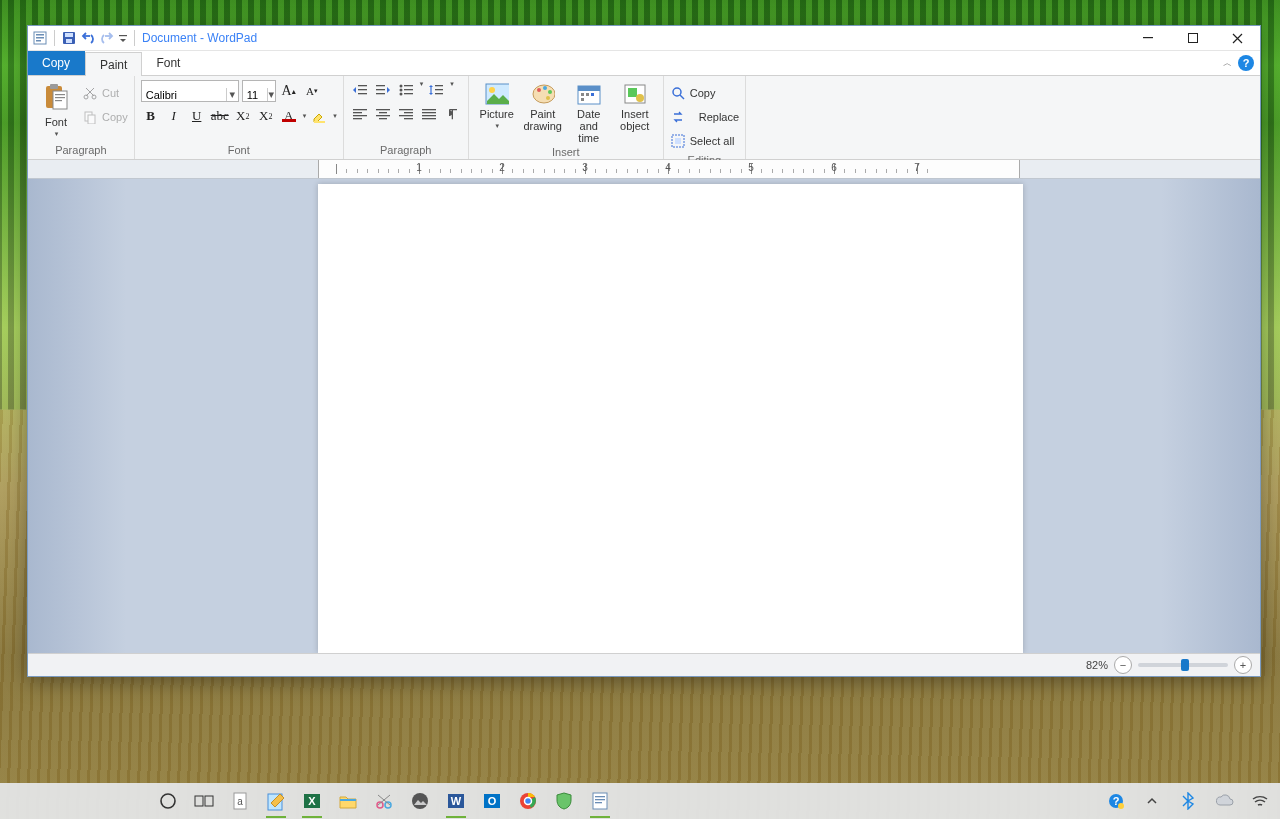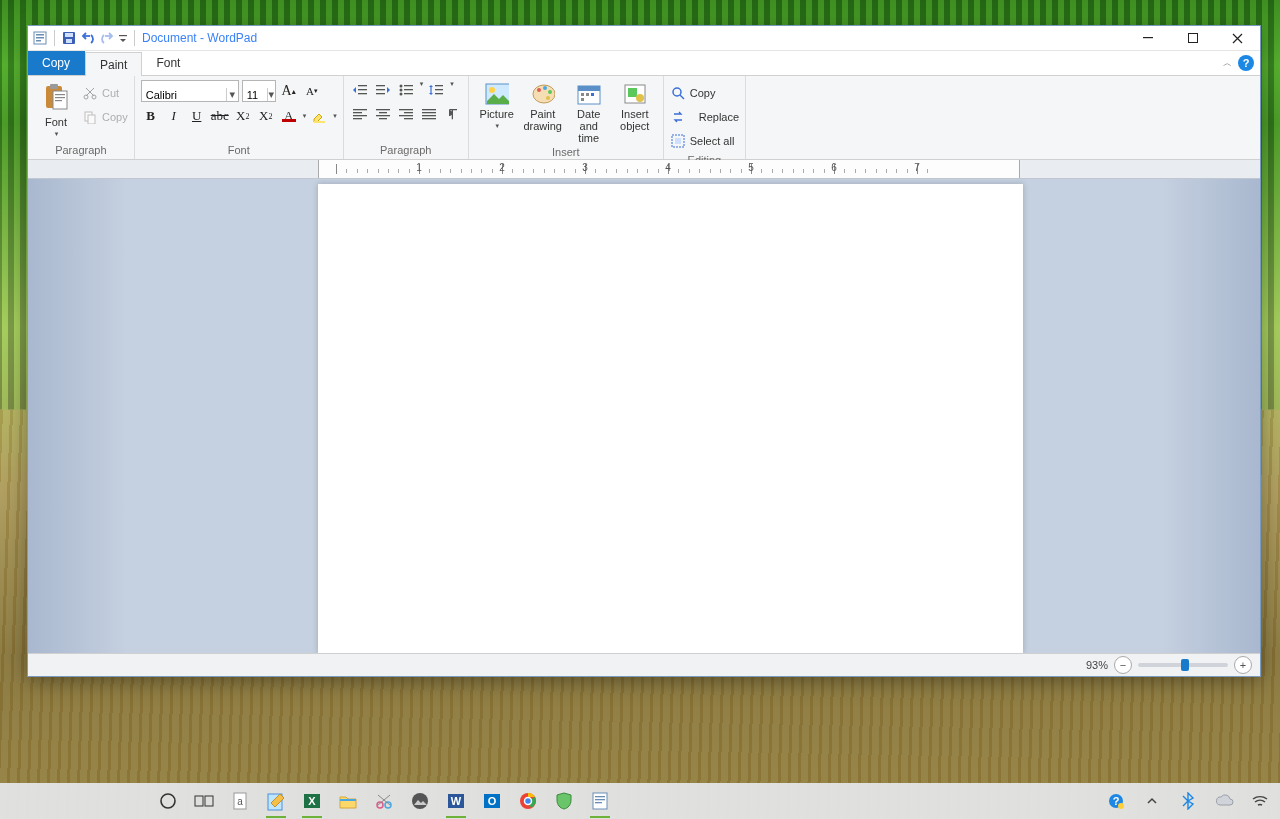--- a/index.html
+++ b/index.html
@@ -469,21 +469,21 @@
             <div class="ruler-tick-minor" style="left: 587.625px;"></div>
             <div class="ruler-tick-major" style="left: 598px;"></div>
             <div class="ruler-num" style="left: 598px;">7</div>
             <div class="ruler-tick-minor" style="left: 608.375px;"></div>
           </div>
       </div>
       <div class="page"></div>
     </div>
 
     <div class="statusbar">
-      <span>93%</span>
+      <span>82%</span>
       <span class="circlebtn">−</span>
       <div class="zoomtrack">
           <div class="zoomthumb" style="left:43px;"></div>
         </div>
       <span class="circlebtn">+</span>
     </div>
 
   </div>
 
   <div class="taskbar">

